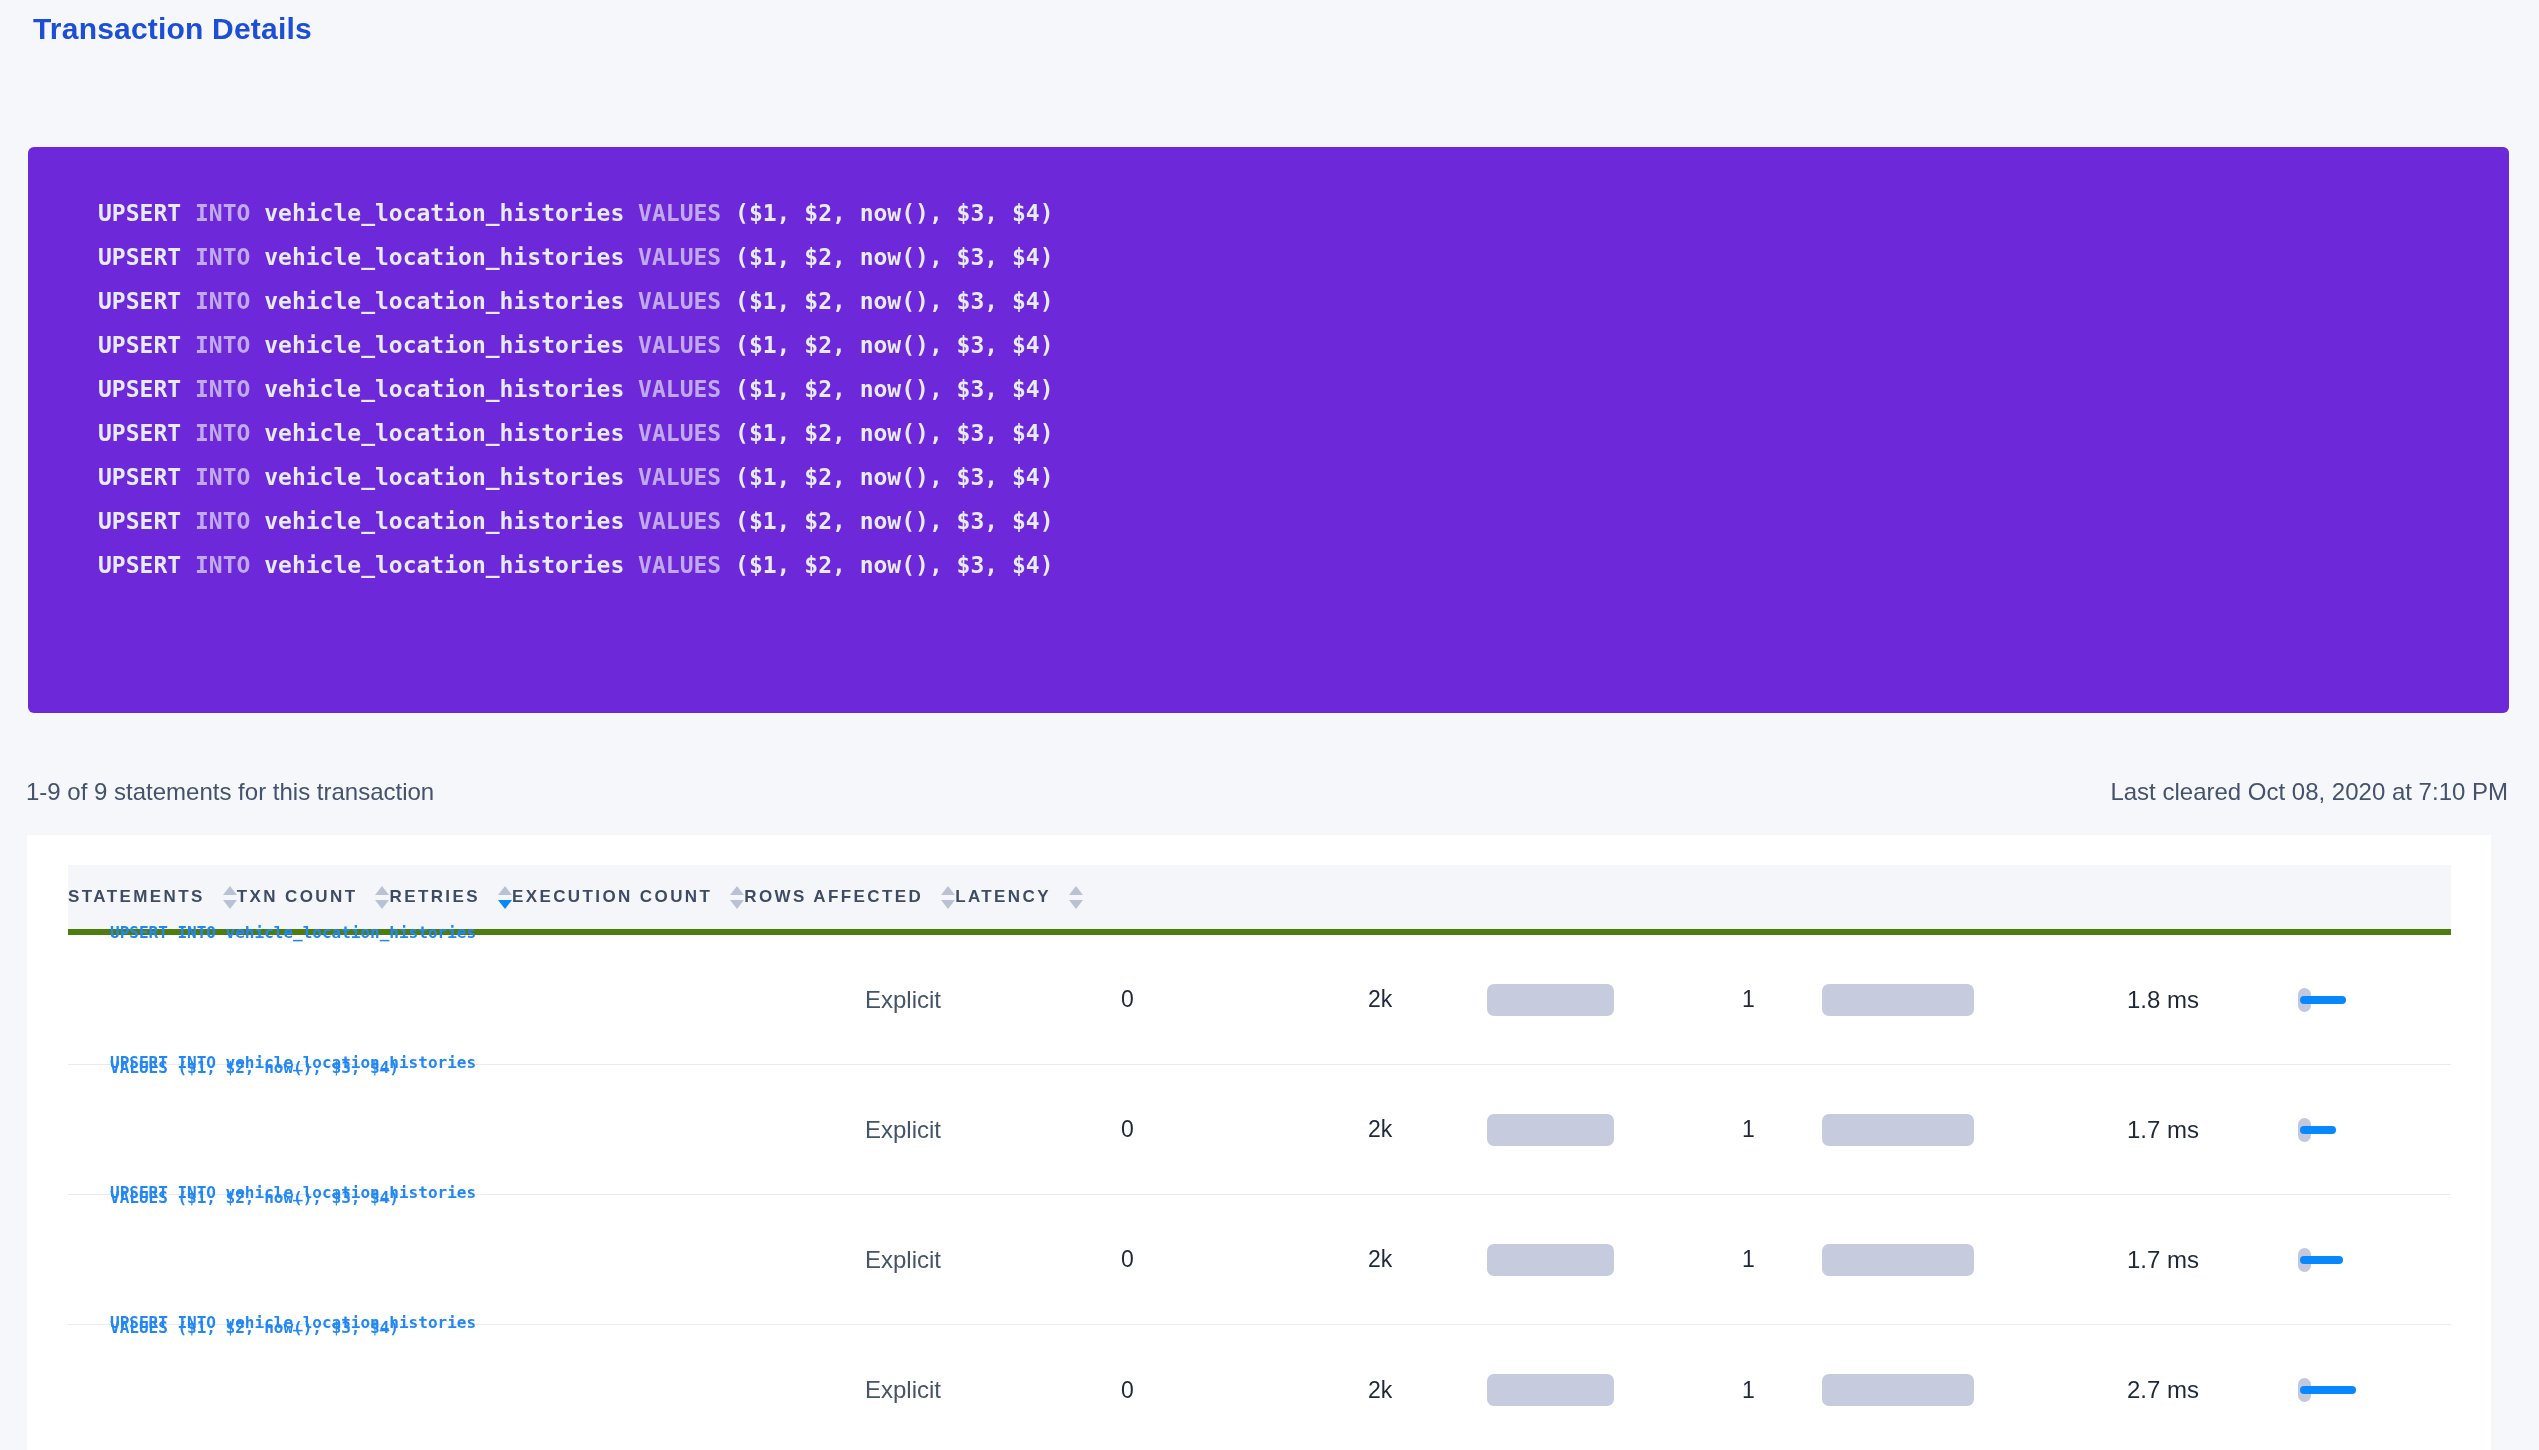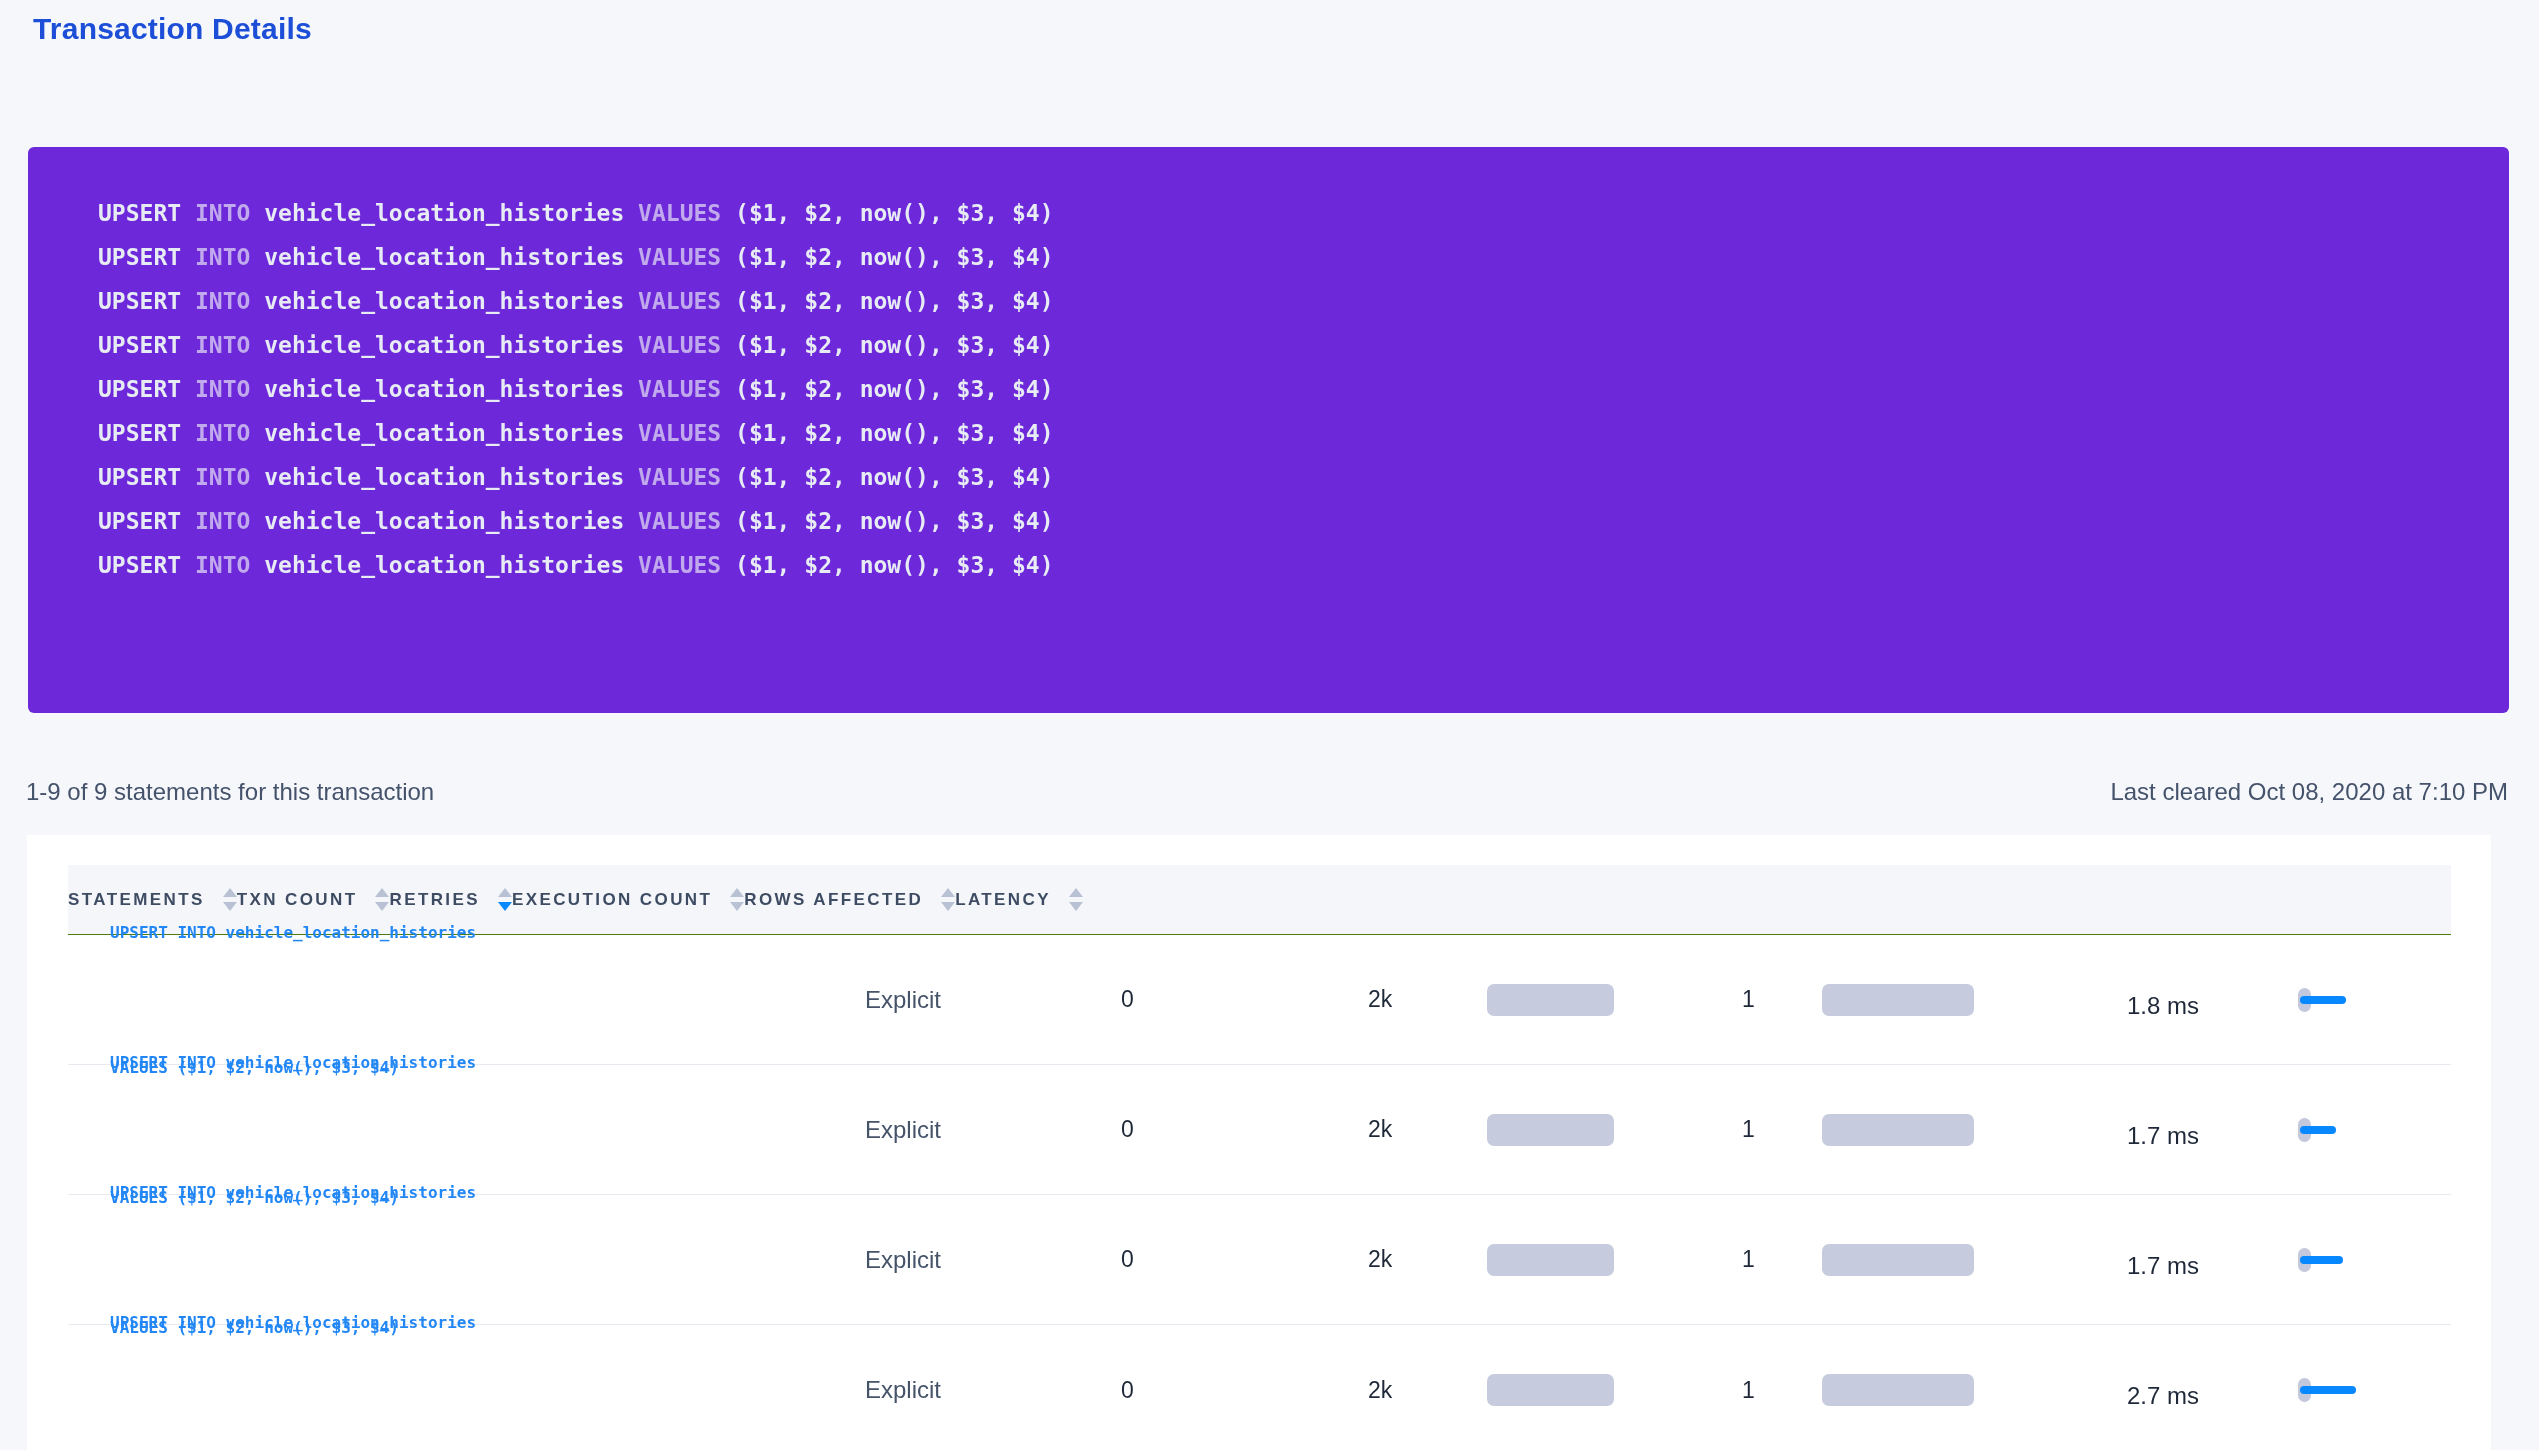--- a/index.html
+++ b/index.html
@@ -49,21 +49,21 @@
     position: absolute; top: 835px; left: 27px;
     width: 2464px; height: 680px;
     background: #ffffff;
     padding: 30px 40px 0 41px;
   }
 
   .thead {
     display: flex; align-items: center;
     height: 70px;
     background: #f4f6fa;
-    border-bottom: 1px solid #4d7c0f;
+    border-bottom: 6px solid #4d7c0f;
   }
   .th {
     display: flex; align-items: center;
     font-size: 17px; font-weight: 700; letter-spacing: 2.4px;
     color: #3e4c63;
     cursor: pointer;
   }
   .sort-arrows {
     display: flex; flex-direction: column; gap: 5px;
     margin-left: 18px;
@@ -112,21 +112,21 @@
   .count-num { font-size: 23px; color: #1f2838; }
   .c4 .count-num { width: 72px; }
   .c5 .count-num { width: 80px; }
   .gray-bar {
     height: 32px; border-radius: 7px;
     background: #c6cbde;
   }
   .bar-exec { width: 127px; }
   .bar-rows { width: 152px; }
 
-  .lat-cell { display: flex; align-items: flex-end; gap: 36px; }
+  .lat-cell { display: flex; align-items: center; gap: 36px; }
   .lat-num { font-size: 24px; color: #1f2838; width: 135px; }
   .lat-chart { position: relative; width: 70px; height: 40px; }
   .lat-pill {
     position: absolute; left: 0; top: 8px;
     width: 13px; height: 24px; border-radius: 7px;
     background: #c3c8dc;
   }
   .lat-bar {
     position: absolute; left: 2px; top: 16px;
     height: 8px; border-radius: 4px;

